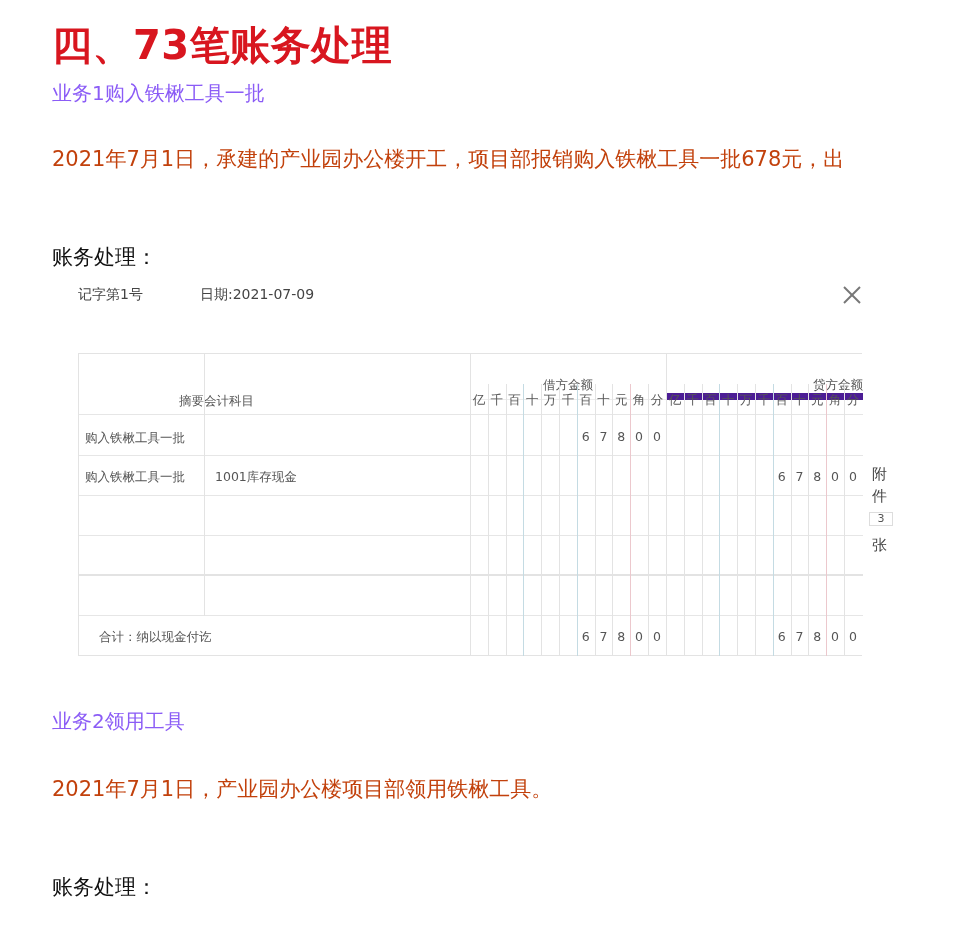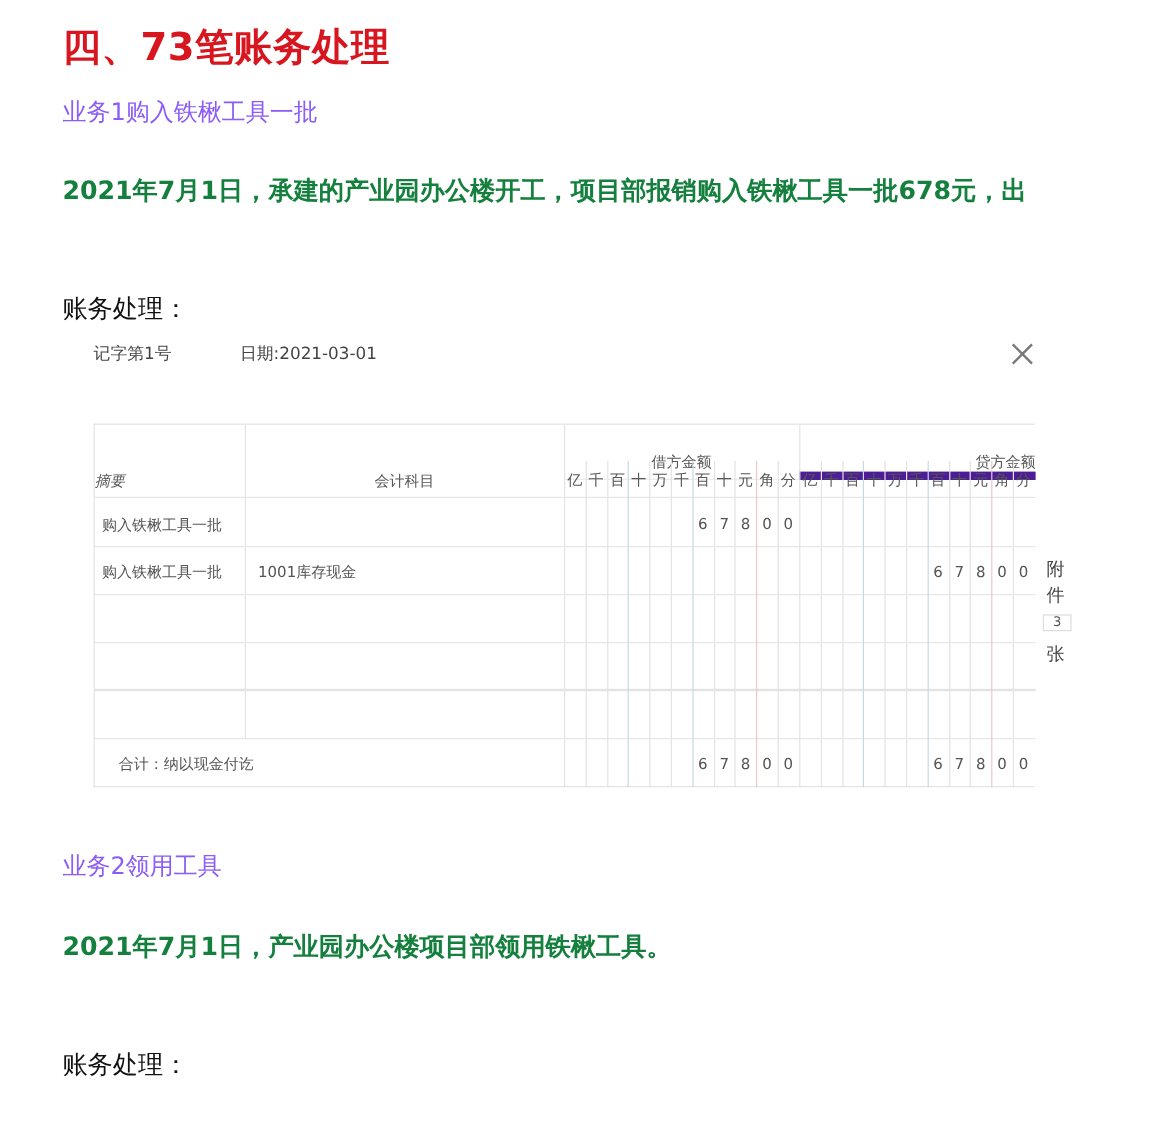--- a/index.html
+++ b/index.html
@@ -1,21 +1,21 @@
 <!DOCTYPE html>
 <html><head>
 <meta charset="utf-8">
 <style>
   * { box-sizing: border-box; margin: 0; padding: 0; }
   html, body { width: 966px; height: 947px; background: #ffffff; overflow: hidden; }
   body { font-family: "DejaVu Sans", "Liberation Sans", sans-serif; color: #222; position: relative; }
 
-  .h-main { position: absolute; left: 52px; top: 18px; font-size: 32px; font-weight: bold; color: #d8161f; letter-spacing: 0.5px; }
+  .h-main { position: absolute; left: 52px; top: 18px; font-size: 40px; font-weight: bold; color: #d8161f; letter-spacing: 0.5px; }
   .h-sub { position: absolute; left: 52px; font-size: 20px; font-weight: normal; color: #8b5cf6; }
-  .para { position: absolute; left: 52px; width: 860px; font-size: 21px; font-weight: bold; color: #15803d; line-height: 33px; }
+  .para { position: absolute; left: 52px; width: 860px; font-size: 21px; font-weight: normal; color: #c2410c; line-height: 33px; }
   .label { position: absolute; left: 52px; font-size: 21px; font-weight: normal; color: #111; }
 
   .voucher-head { position: absolute; top: 286px; font-size: 14px; color: #444; }
   .close-btn { position: absolute; left: 840px; top: 283px; width: 24px; height: 24px; cursor: pointer; }
 
   .voucher { position: absolute; left: 78px; top: 353px; width: 784px; height: 303px; border: 1px solid #e3e3e3; border-right: none; }
   .row { position: absolute; left: 0; width: 784px; border-bottom: 1px solid #e6e6e6; }
   .cell { position: absolute; top: 16px; height: 100%; font-size: 12.5px; color: #555; }
   .vline { position: absolute; top: 0; width: 1px; background: #e3e3e3; }
   .vline.blue { background: #c4dbe3; }
@@ -31,33 +31,33 @@
 
 <div class="h-main">四、73笔账务处理</div>
 
 <div class="h-sub" style="top:80px;">业务1购入铁楸工具一批</div>
 <div class="para" style="top:143px;">
   <div>2021年7月1日，承建的产业园办公楼开工，项目部报销购入铁楸工具一批678元，出</div>
 </div>
 <div class="label" style="top:243px;">账务处理：</div>
 
 <div class="voucher-head" style="left:78px;">记字第1号</div>
-<div class="voucher-head" style="left:200px;">日期:2021-03-01</div>
+<div class="voucher-head" style="left:200px;">日期:2021-07-09</div>
 <div class="close-btn">
   <svg width="24" height="24" viewBox="0 0 24 24">
     <line x1="4" y1="4" x2="20" y2="20" stroke="#777" stroke-width="2"></line>
     <line x1="20" y1="4" x2="4" y2="20" stroke="#777" stroke-width="2"></line>
   </svg>
 </div>
 
 <div class="voucher" id="voucher">
 
   <div class="row" style="top:0;height:61px;">
-    <div class="cell" style="left:0;width:125px;line-height:61px;text-align:left;font-style:italic;">摘要</div>
-    <div class="cell" style="left:125px;width:266px;line-height:61px;text-align:center;">会计科目</div>
+    <div class="cell" style="left:0;width:125px;line-height:61px;text-align:right;">摘要</div>
+    <div class="cell" style="left:125px;width:266px;line-height:61px;text-align:left;">会计科目</div>
     <div class="cell" style="left:391px;width:196px;height:30px;line-height:30px;text-align:center;border-bottom:1px solid #ececec;">借方金额</div>
     <div class="cell" style="left:587px;width:197px;height:30px;line-height:30px;text-align:right;border-bottom:7px solid #4c1d95;">贷方金额</div>
     <div id="units">
         <div class="unit" style="left: 391px;">亿</div>
         <div class="unit" style="left: 408.8px;">千</div>
         <div class="unit" style="left: 426.6px;">百</div>
         <div class="unit" style="left: 444.4px;">十</div>
         <div class="unit" style="left: 462.2px;">万</div>
         <div class="unit" style="left: 480px;">千</div>
         <div class="unit" style="left: 497.8px;">百</div>

